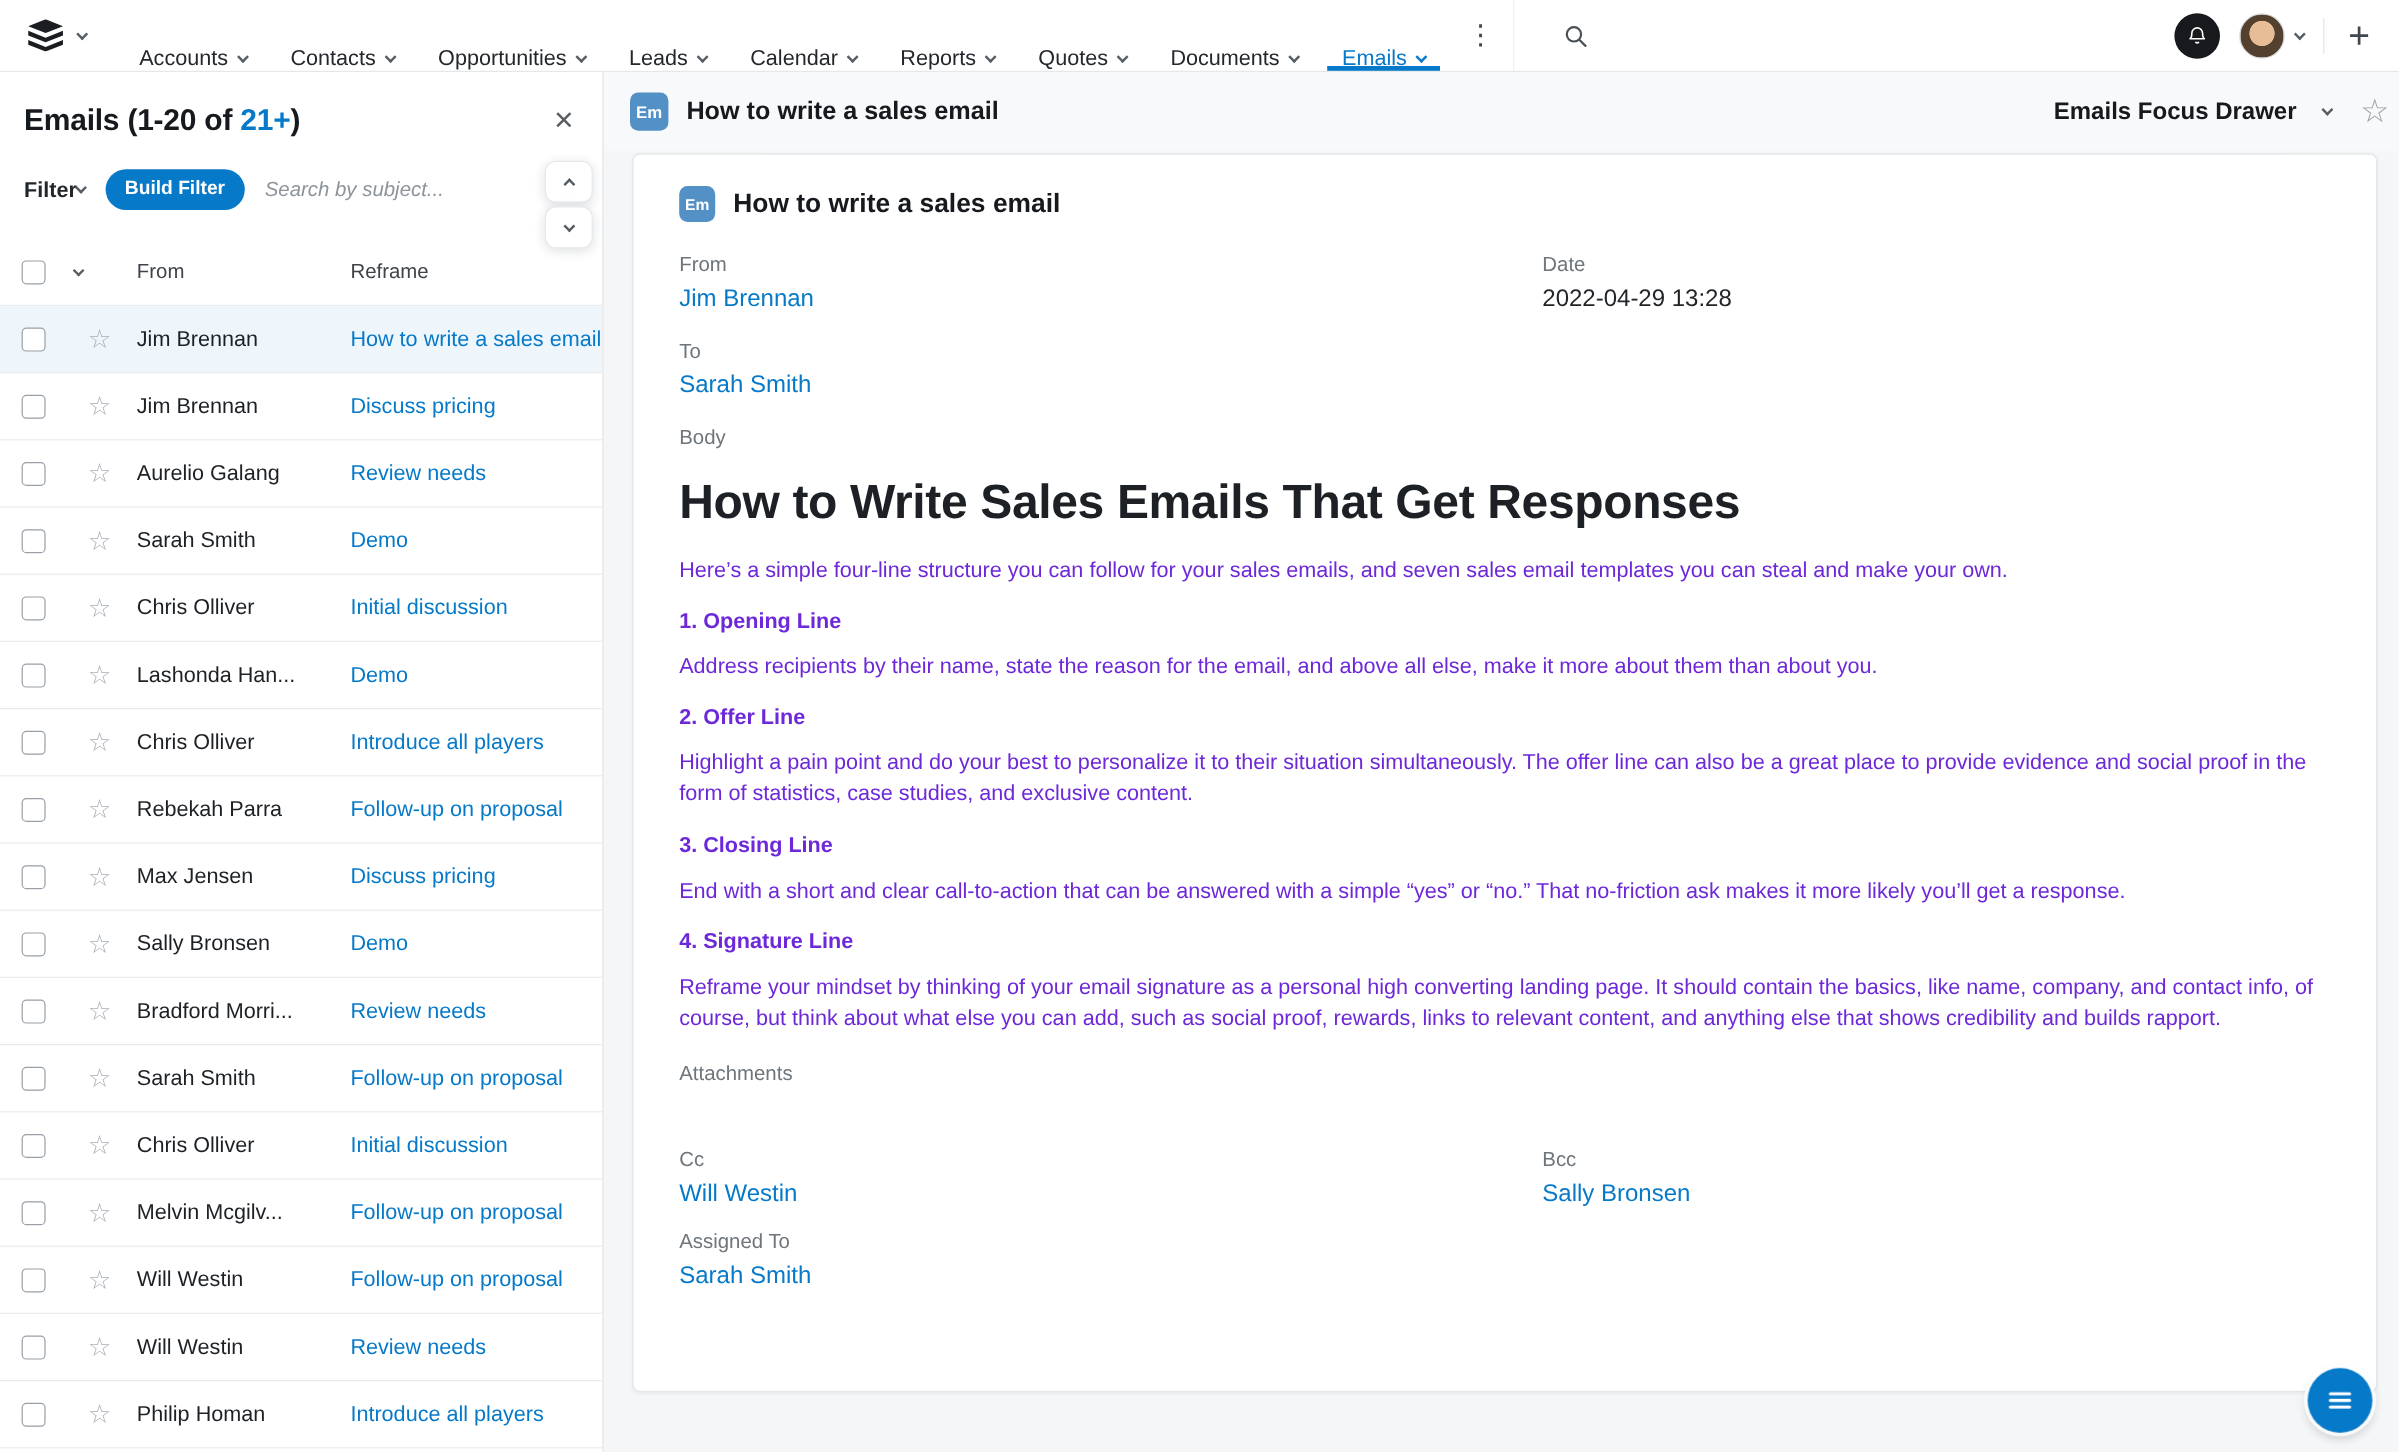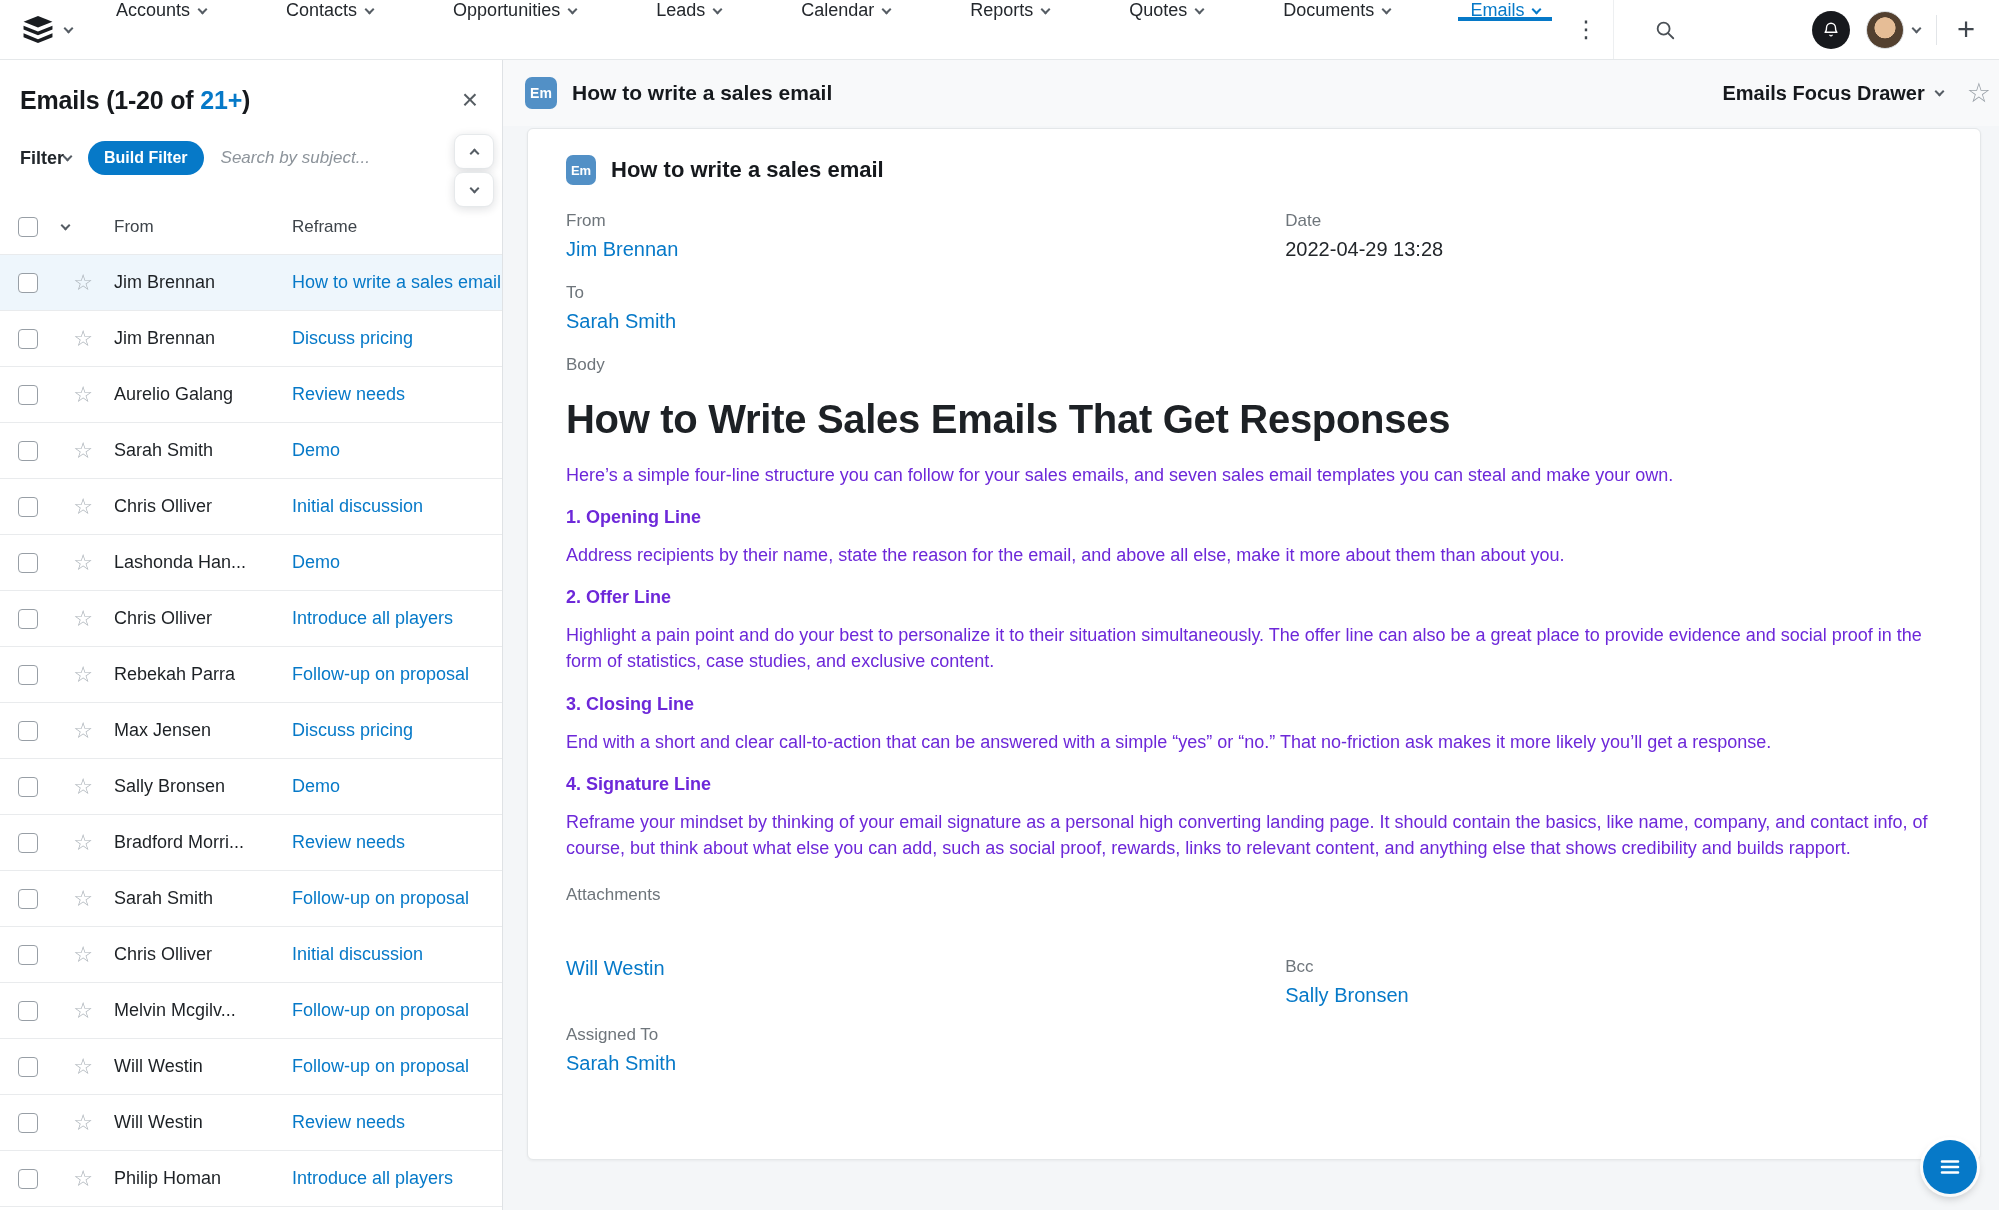--- a/index.html
+++ b/index.html
@@ -6,21 +6,21 @@
   * { box-sizing:border-box; margin:0; padding:0; }
   html,body { width:1999px; height:1210px; overflow:hidden; }
   body { font-family:"Liberation Sans", sans-serif; background:#fff; color:#22262a; }
   button { font-family:inherit; }
 
   
   nav { height:60px; display:flex; align-items:stretch; border-bottom:1px solid #e5e8ea; background:#fff; position:relative; z-index:5; }
   .logo-wrap { display:flex; align-items:center; gap:11px; padding:0 26px 0 22px; cursor:pointer; }
   .chev { display:inline-block; width:7px; height:7px; border-right:2px solid #565d64; border-bottom:2px solid #565d64; transform:rotate(45deg); margin-top:-3px; }
   .chev.up { transform:rotate(-135deg); margin-top:3px; }
-  .nav-items { display:flex; align-items:flex-start;gap:44px; }
+  .nav-items { display:flex; align-items:flex-end; }
   .nav-item { display:flex; align-items:center; gap:9px; padding:0 18px; position:relative; cursor:pointer; font-size:18px; font-weight:500; color:#24282d; white-space:nowrap; }
   .nav-item.active { color:var(--accent); }
   .nav-item.active .chev { border-color:var(--accent); }
   .nav-item.active::after { content:""; position:absolute; left:6px; right:6px; bottom:0; height:4px; background:var(--accent); }
   .overflow-btn { border:none; background:none; font-size:23px; color:#3f464d; padding:0 16px; cursor:pointer; }
   .search-wrap { flex:1; display:flex; align-items:center; border-left:1px solid #edeff1; padding:0 8px 0 30px; min-width:0; }
   .search-input { flex:1; border:none; outline:none; font-size:18px; color:#333; background:transparent; min-width:0; }
   .search-input::placeholder { color:#9aa1a8; }
   .icon-btn { border:none; background:none; cursor:pointer; display:flex; align-items:center; justify-content:center; padding:6px 10px; }
   .nav-right { display:flex; align-items:center; gap:16px; padding:0 20px 0 8px; }
@@ -55,21 +55,21 @@
   .row .subject { font-size:18px; color:var(--accent); text-decoration:none; white-space:nowrap; overflow:hidden; cursor:pointer; }
   .row.selected { background:#eef6fc; }
   .rows-wrap { flex:1; overflow:hidden; }
 
   
   .detail-area { flex:1; display:flex; flex-direction:column; background:#f4f6f8; min-width:0; }
   .detail-header { height:66px; display:flex; align-items:center; background:#f8f9fa; padding:0 8px 0 22px; overflow:hidden; flex:none; }
   .em-badge { width:32px; height:32px; border-radius:7px; background:#5290c6; color:#fff; font-size:14px; font-weight:600; display:flex; align-items:center; justify-content:center; flex:none; }
   .em-badge.sm { width:30px; height:30px; font-size:13px; }
   .header-title { font-size:21px; font-weight:700; color:#16191d; margin-left:15px; white-space:nowrap; }
-  .drawer-dd { margin-left:auto; display:flex; align-items:center; gap:11px; font-size:20px; font-weight:700; color:#16191d; cursor:pointer; white-space:nowrap; }
+  .drawer-dd { margin-left:auto; display:flex; align-items:center; gap:22px; font-size:20px; font-weight:700; color:#16191d; cursor:pointer; white-space:nowrap; }
   .fav-star { font-size:27px; color:#9aa1a8; margin-left:24px; cursor:pointer; line-height:1; }
 
   .detail-card { margin:2px 18px 0 24px; height:1032px; background:#fff; border:1px solid #e4e7e9; border-radius:6px; box-shadow:0 1px 3px rgba(0,0,0,.05); padding:26px 44px 0 38px; overflow:hidden; }
   .card-title-row { display:flex; align-items:center; gap:15px; margin-bottom:26px; }
   .card-title-row h2 { font-size:22px; font-weight:700; color:#16191d; }
   .fgrid { display:grid; grid-template-columns:52.5% 47.5%; }
   .flabel { font-size:17px; color:#6e757b; margin-bottom:7px; }
   .fvalue { font-size:20px; color:#22262a; text-decoration:none; display:inline-block; }
   .fvalue.link { color:var(--accent); cursor:pointer; }
   .field { margin-bottom:22px; }
@@ -376,20 +376,21 @@
     <p class="sec-title">4. Signature Line</p>
     <p class="sec-text">Reframe your mindset by thinking of your email signature as a personal high converting landing page. It should contain the basics, like name, company, and contact info, of course, but think about what else you can add, such as social proof, rewards, links to relevant content, and anything else that shows credibility and builds rapport.</p>
   </div>
 </div>
       </article>
 
       <div class="flabel attachments-label">Attachments</div>
 
       <div class="fgrid cc-grid">
         <div class="field">
+          <div class="flabel">Cc</div>
           <a class="fvalue link">Will Westin</a>
         </div>
         <div class="field">
           <div class="flabel">Bcc</div>
           <a class="fvalue link">Sally Bronsen</a>
         </div>
       </div>
 
       <div class="fgrid">
         <div class="field">

